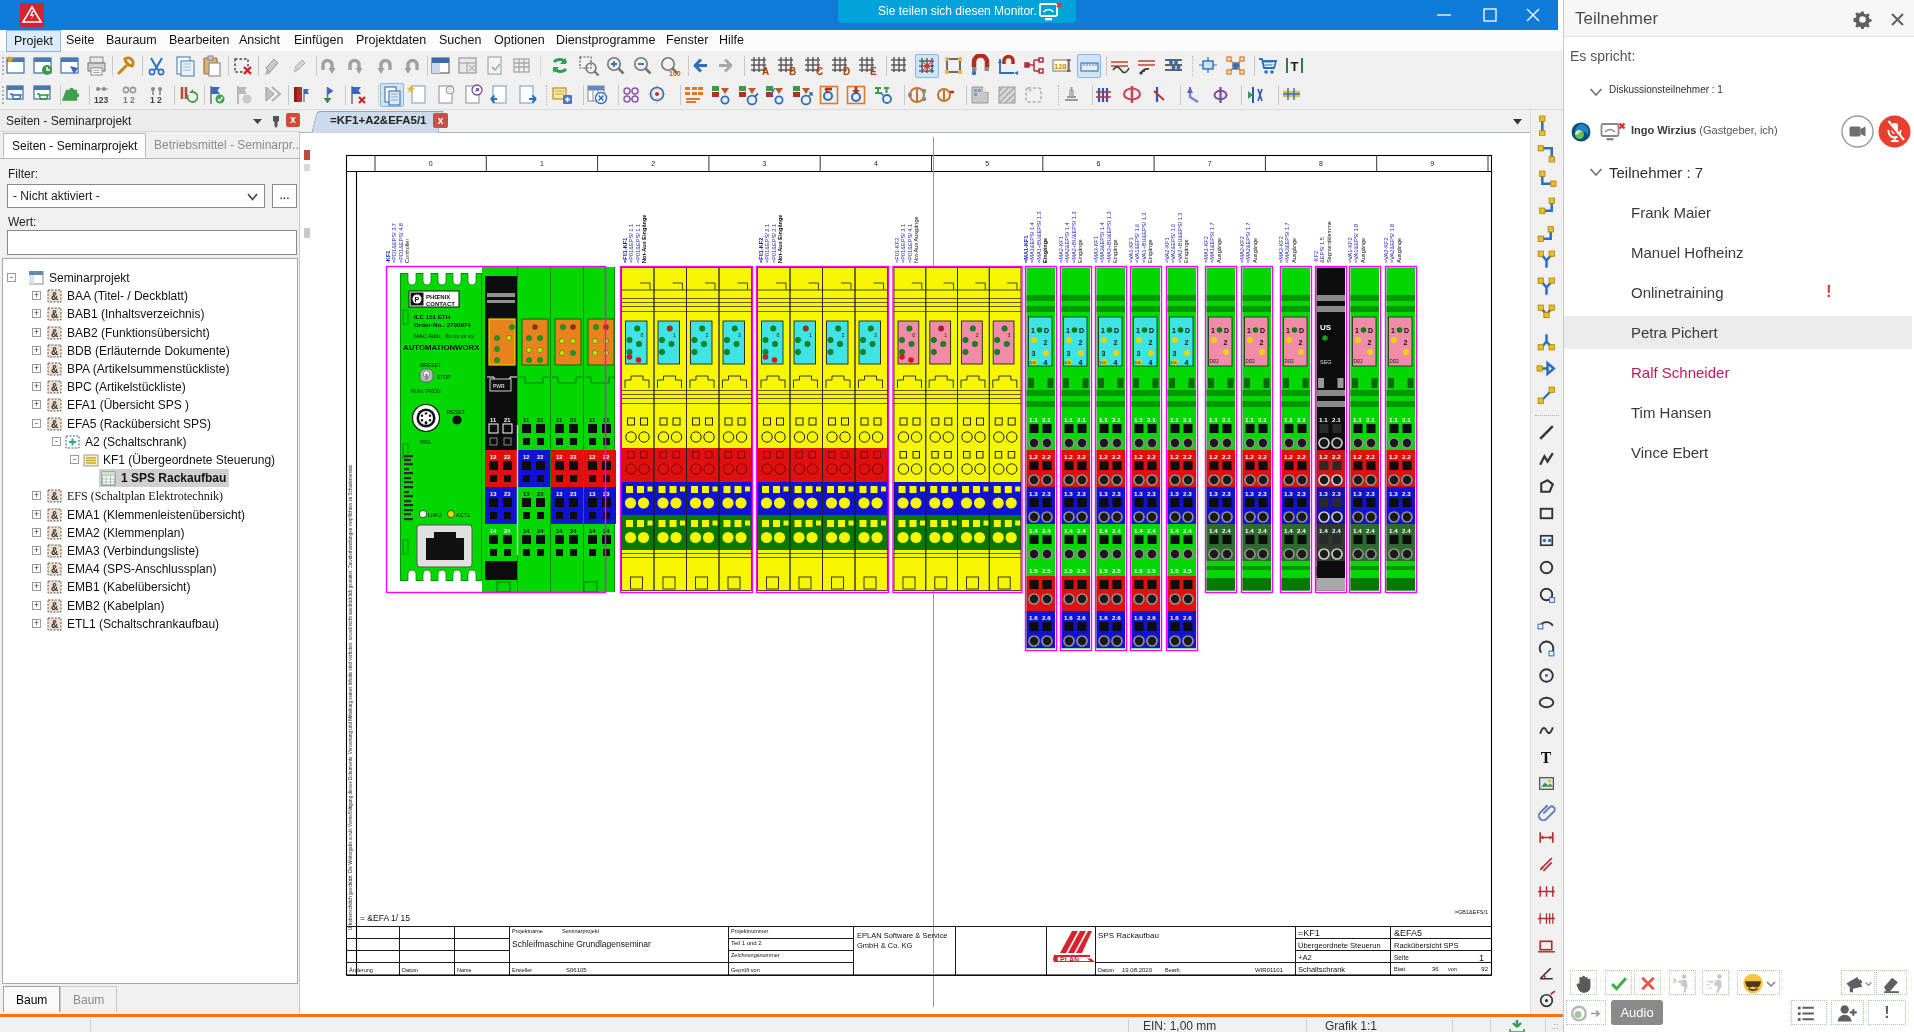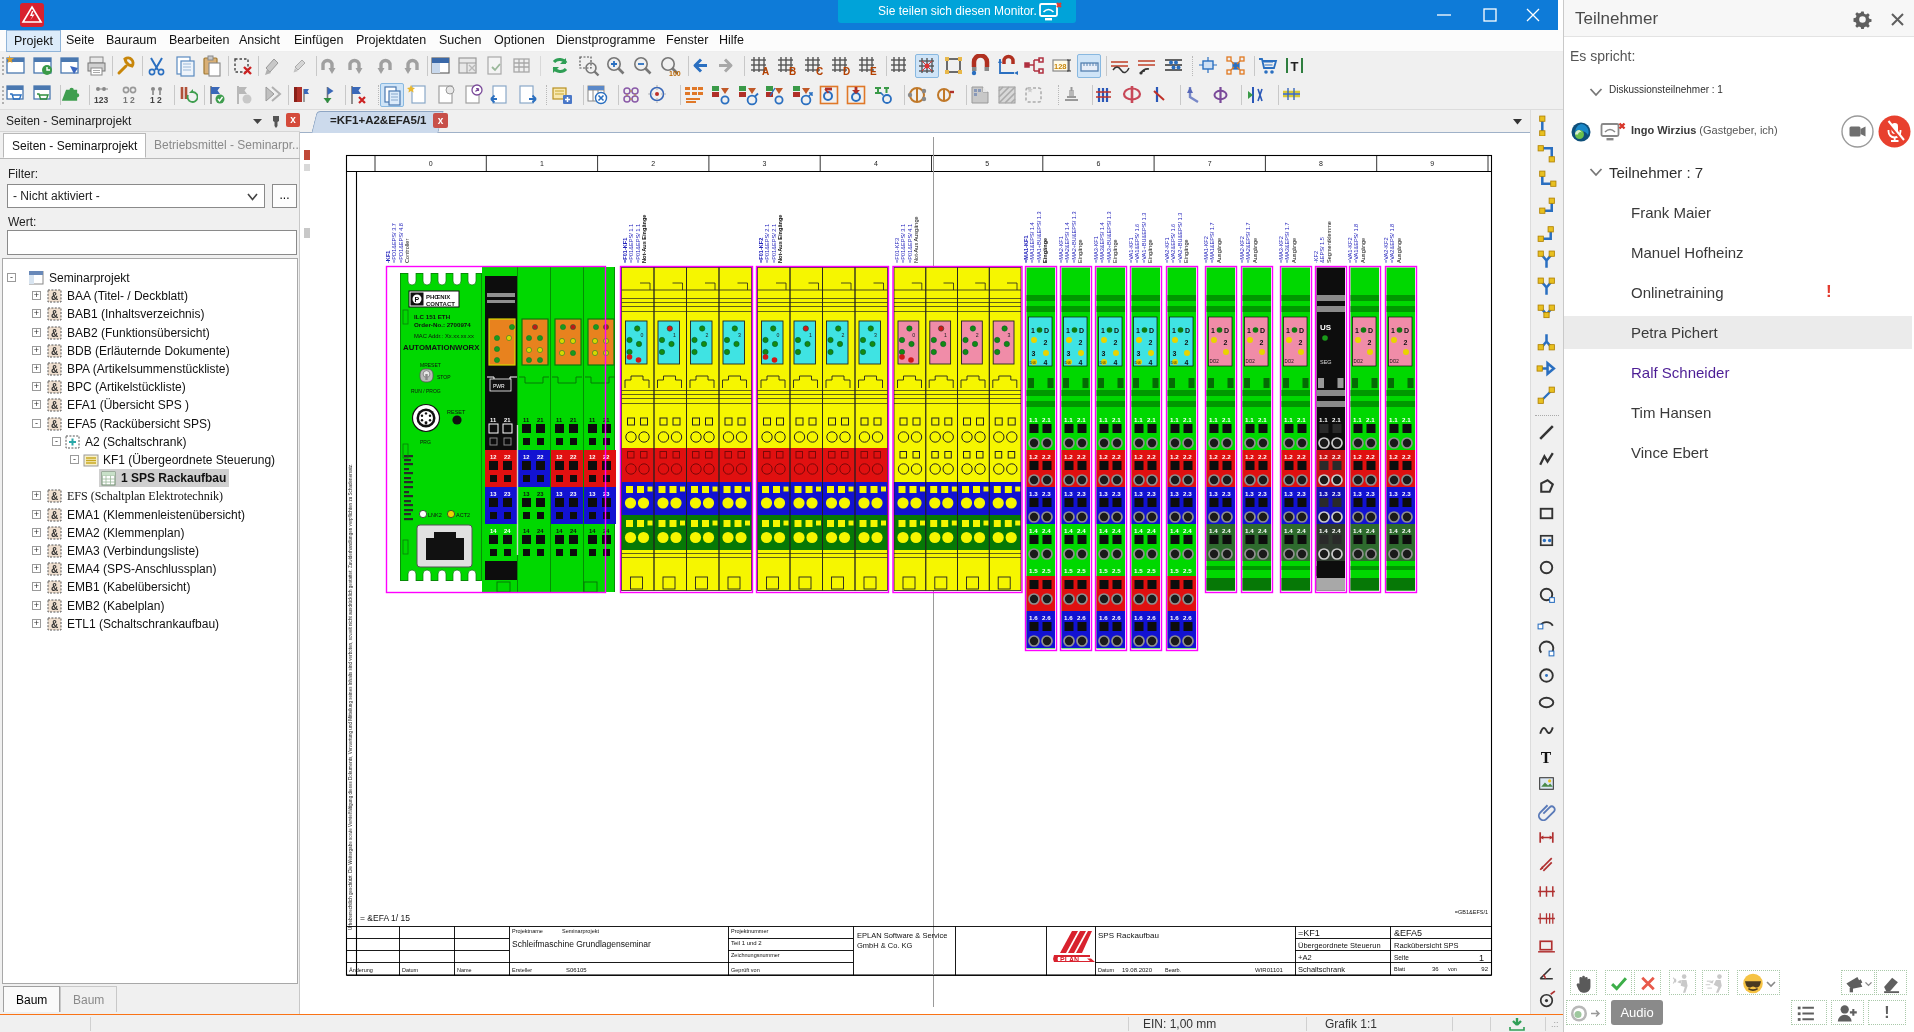--- a/index.html
+++ b/index.html
@@ -18,21 +18,21 @@
 .lptab{position:absolute;top:23px;height:25px;font-size:12px;line-height:25px;padding:0 8px;white-space:nowrap}
 #filterlab{position:absolute;left:8px;top:57px;font-size:12px;color:#222}
 #combo{position:absolute;left:7px;top:74px;width:258px;height:24px;background:#fff;border:1px solid #8a8a8a;font-size:12px;line-height:22px;padding-left:5px;color:#222}
 #dots{position:absolute;left:272px;top:74px;width:25px;height:24px;background:#fdfdfd;border:1px solid #8a8a8a;text-align:center;line-height:20px;font-size:12px}
 #wertlab{position:absolute;left:8px;top:105px;font-size:12px;color:#222}
 #wert{position:absolute;left:7px;top:120px;width:290px;height:25px;background:#fff;border:1px solid #8a8a8a}
 #tree{position:absolute;left:2px;top:148px;width:296px;height:726px;background:#fff;border:1px solid #a8a8a8;font-size:12px;color:#111;overflow:hidden}
 .trow{position:absolute;left:0;height:18px;line-height:18px;white-space:nowrap}
 .pm{position:absolute;width:9px;height:9px;border:1px solid #9a9a9a;background:#fff;font-size:9px;line-height:7px;text-align:center;color:#333}
 .bt{position:absolute;font-size:12px;height:26px;line-height:26px;padding:0 12px;background:#f0f0f0;border:1px solid #a0a0a0;border-bottom:none}
-#statusbar{position:absolute;left:0;top:1014px;width:1563px;height:18px;background:#f0f0f0;border-top:1px solid #f97316;font-size:12px;color:#333}
+#statusbar{position:absolute;left:0;top:1014px;width:1563px;height:18px;background:#f0f0f0;border-top:3px solid #f97316;font-size:12px;color:#333}
 #gtm{position:absolute;left:1563px;top:0;width:351px;height:1032px;background:#fff;border-left:1px solid #c9c9c9;color:#3c3c3c}
 #gtmh{position:absolute;left:0;top:0;width:100%;height:37px;background:#f7f7f7;border-bottom:1px solid #e3e3e3}
 .gbtn{position:absolute;border:1px dotted #a9c9a9;background:#fff}
 #canvas{position:absolute;left:300px;top:110px;width:1230px;height:904px;background:#fff}
 #tabbar{position:absolute;left:0;top:0;width:1230px;height:23px;background:#f0f0f0;border-bottom:1px solid #9fb1c8}
 #cantab{position:absolute;left:14px;top:1px;width:127px;height:22px;background:#ccdaec;border:1px solid #8fa6c4;border-bottom:none;transform:skewX(-14deg);border-radius:4px 0 0 0}
 #rtool{position:absolute;left:1530px;top:110px;width:33px;height:904px;background:#f0f0f0;border-left:1px solid #dcdcdc}
 </style></head><body>
 <div id="titlebar">
 <svg class="abs" style="left:20px;top:3px" width="24" height="24">
@@ -2508,21 +2508,21 @@
     </svg>
     <svg class="abs" style="left:25px;top:167px" width="14" height="10">
       <path d="M1.5 2 L7 8 L12.5 2" fill="none" stroke="#777" stroke-width="1.8"></path>
     </svg>
     <div class="abs" style="left:45px;top:164px;font-size:15px;color:#2e2e2e">Teilnehmer : 7</div>
     <div class="abs" style="left:0;top:316px;width:348px;height:33px;background:#ebebeb"></div>
     <div class="abs" style="left:67px;top:204px;font-size:15px;color:#3a3a3a">Frank Maier</div>
     <div class="abs" style="left:67px;top:244px;font-size:15px;color:#3a3a3a">Manuel Hofheinz</div>
     <div class="abs" style="left:67px;top:284px;font-size:15px;color:#3a3a3a">Onlinetraining</div>
     <div class="abs" style="left:67px;top:324px;font-size:15px;color:#3a3a3a">Petra Pichert</div>
-    <div class="abs" style="left:67px;top:364px;font-size:15px;color:#4c1d95">Ralf Schneider</div>
+    <div class="abs" style="left:67px;top:364px;font-size:15px;color:#be185d">Ralf Schneider</div>
     <div class="abs" style="left:67px;top:404px;font-size:15px;color:#3a3a3a">Tim Hansen</div>
     <div class="abs" style="left:67px;top:444px;font-size:15px;color:#3a3a3a">Vince Ebert</div>
     <div class="abs" style="left:262px;top:282px;font-size:17px;font-weight:bold;color:#e23b2e">!</div>
     <div class="gbtn" style="left:6px;top:970px;width:27px;height:25px"><svg width="24" height="23" viewBox="0 0 20 20" style="margin:1px 0 0 1px">
         <path d="M6 10 V5.5 a1.2 1.2 0 0 1 2.4 0 V4.5 a1.2 1.2 0 0 1 2.4 0 v1 a1.2 1.2 0 0 1 2.4 0 v1.5 a1.2 1.2 0 0 1 2.4 0 V13 a5 5 0 0 1 -5 5 h-1.5 a4.5 4.5 0 0 1 -3.8 -2.5 L3.6 11.5 a1.3 1.3 0 0 1 2.2 -1.2 z" fill="#5a5a5a"></path>
       </svg></div>
     <div class="gbtn" style="left:41px;top:970px;width:27px;height:25px"><svg width="24" height="23" viewBox="0 0 20 20" style="margin:1px 0 0 1px">
         <path d="M4 10.5 l4 4 L16 5.5" fill="none" stroke="#3dae49" stroke-width="2.6"></path>
       </svg></div>
     <div class="gbtn" style="left:70px;top:970px;width:27px;height:25px"><svg width="24" height="23" viewBox="0 0 20 20" style="margin:1px 0 0 1px">

